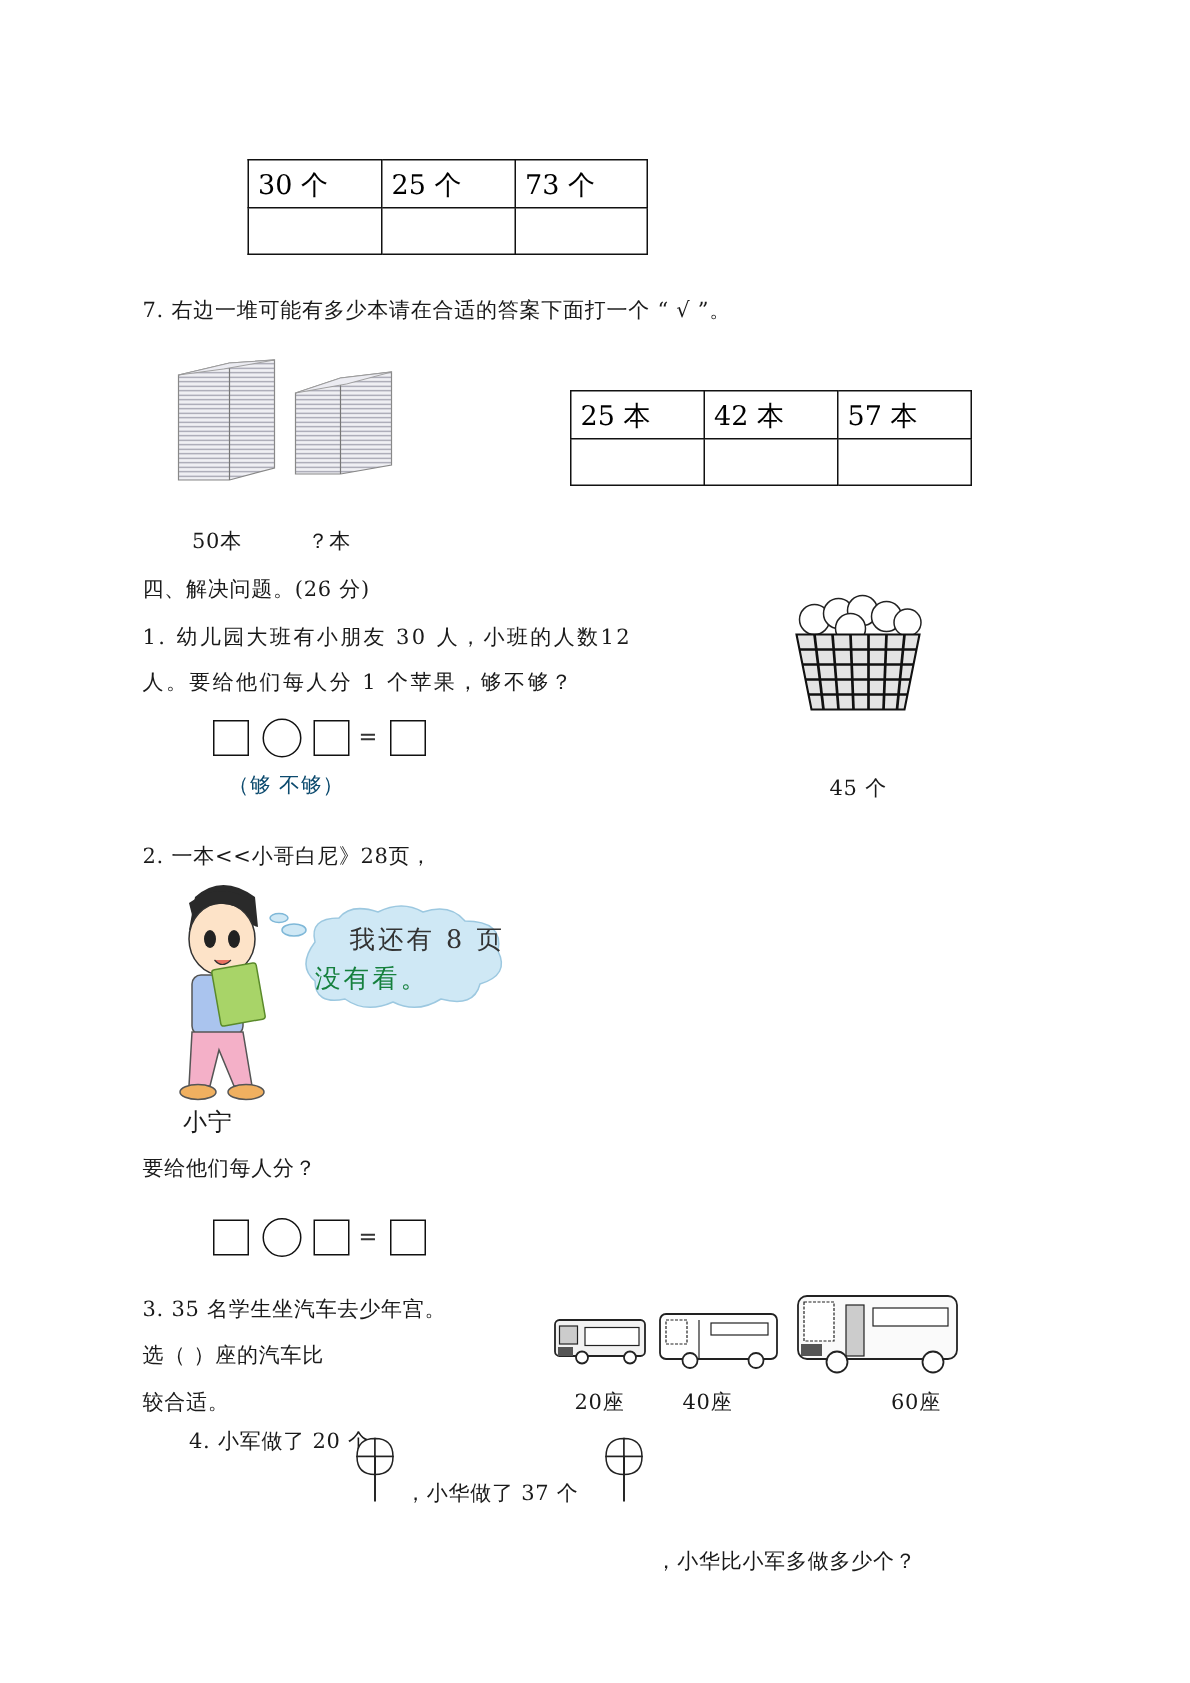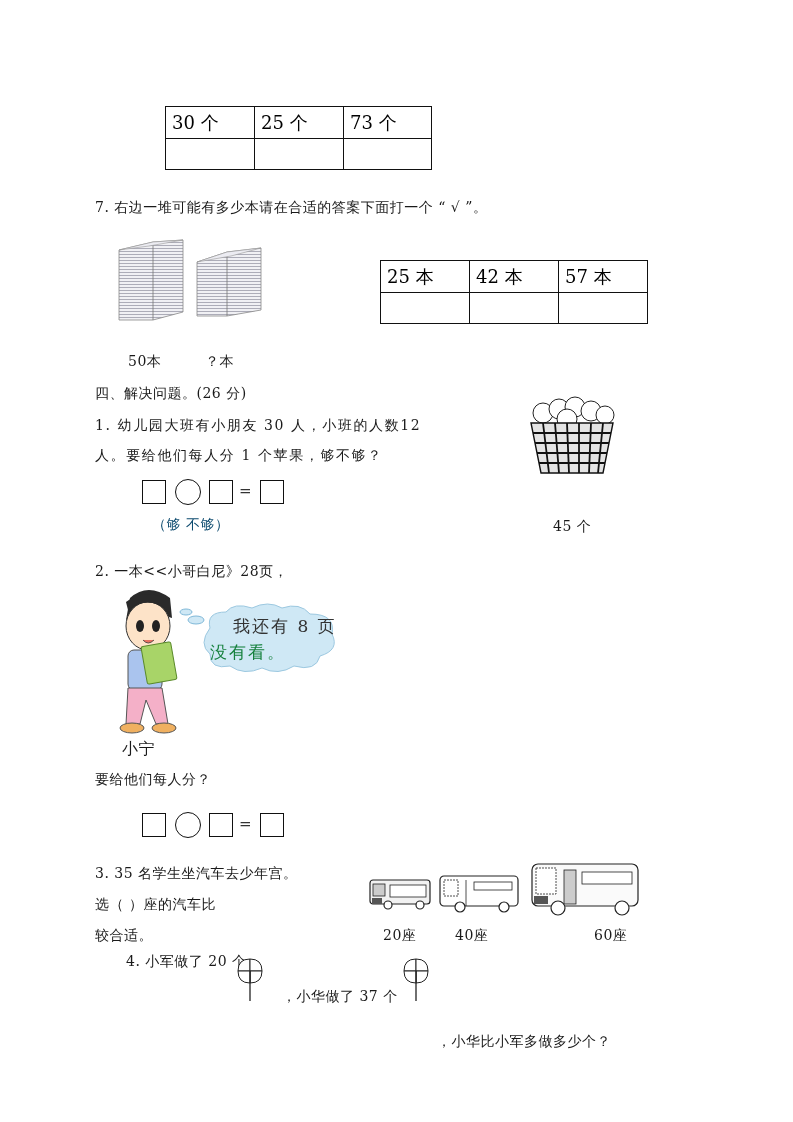--- a/index.html
+++ b/index.html
@@ -179,21 +179,21 @@
 <div class="abs txt" style="left:95px; top:952px;margin-left:31px;">4.  小军做了 20 个</div>
 <svg style="left:232px; top:955px;" width="36" height="48" viewBox="0 0 36 48">
   <g fill="#fff" stroke="#222" stroke-width="1">
     <path d="M18,16 L6,16 Q6,4 18,4 Z"></path>
     <path d="M18,16 L18,4 Q30,4 30,16 Z"></path>
     <path d="M18,16 L30,16 Q30,28 18,28 Z"></path>
     <path d="M18,16 L18,28 Q6,28 6,16 Z"></path>
   </g>
   <line x1="18" y1="16" x2="18" y2="46" stroke="#222" stroke-width="1.3"></line>
 </svg>
-<div class="abs txt" style="left:282px; top:987px;text-align:right;">，小华做了 37 个</div>
+<div class="abs txt" style="left:270px; top:987px;text-align:right;">，小华做了 37 个</div>
 <svg style="left:398px; top:955px;" width="36" height="48" viewBox="0 0 36 48">
   <g fill="#fff" stroke="#222" stroke-width="1">
     <path d="M18,16 L6,16 Q6,4 18,4 Z"></path>
     <path d="M18,16 L18,4 Q30,4 30,16 Z"></path>
     <path d="M18,16 L30,16 Q30,28 18,28 Z"></path>
     <path d="M18,16 L18,28 Q6,28 6,16 Z"></path>
   </g>
   <line x1="18" y1="16" x2="18" y2="46" stroke="#222" stroke-width="1.3"></line>
 </svg>
 <div class="abs txt" style="left:437px; top:987px;margin-top:45px;">，小华比小军多做多少个？</div>

